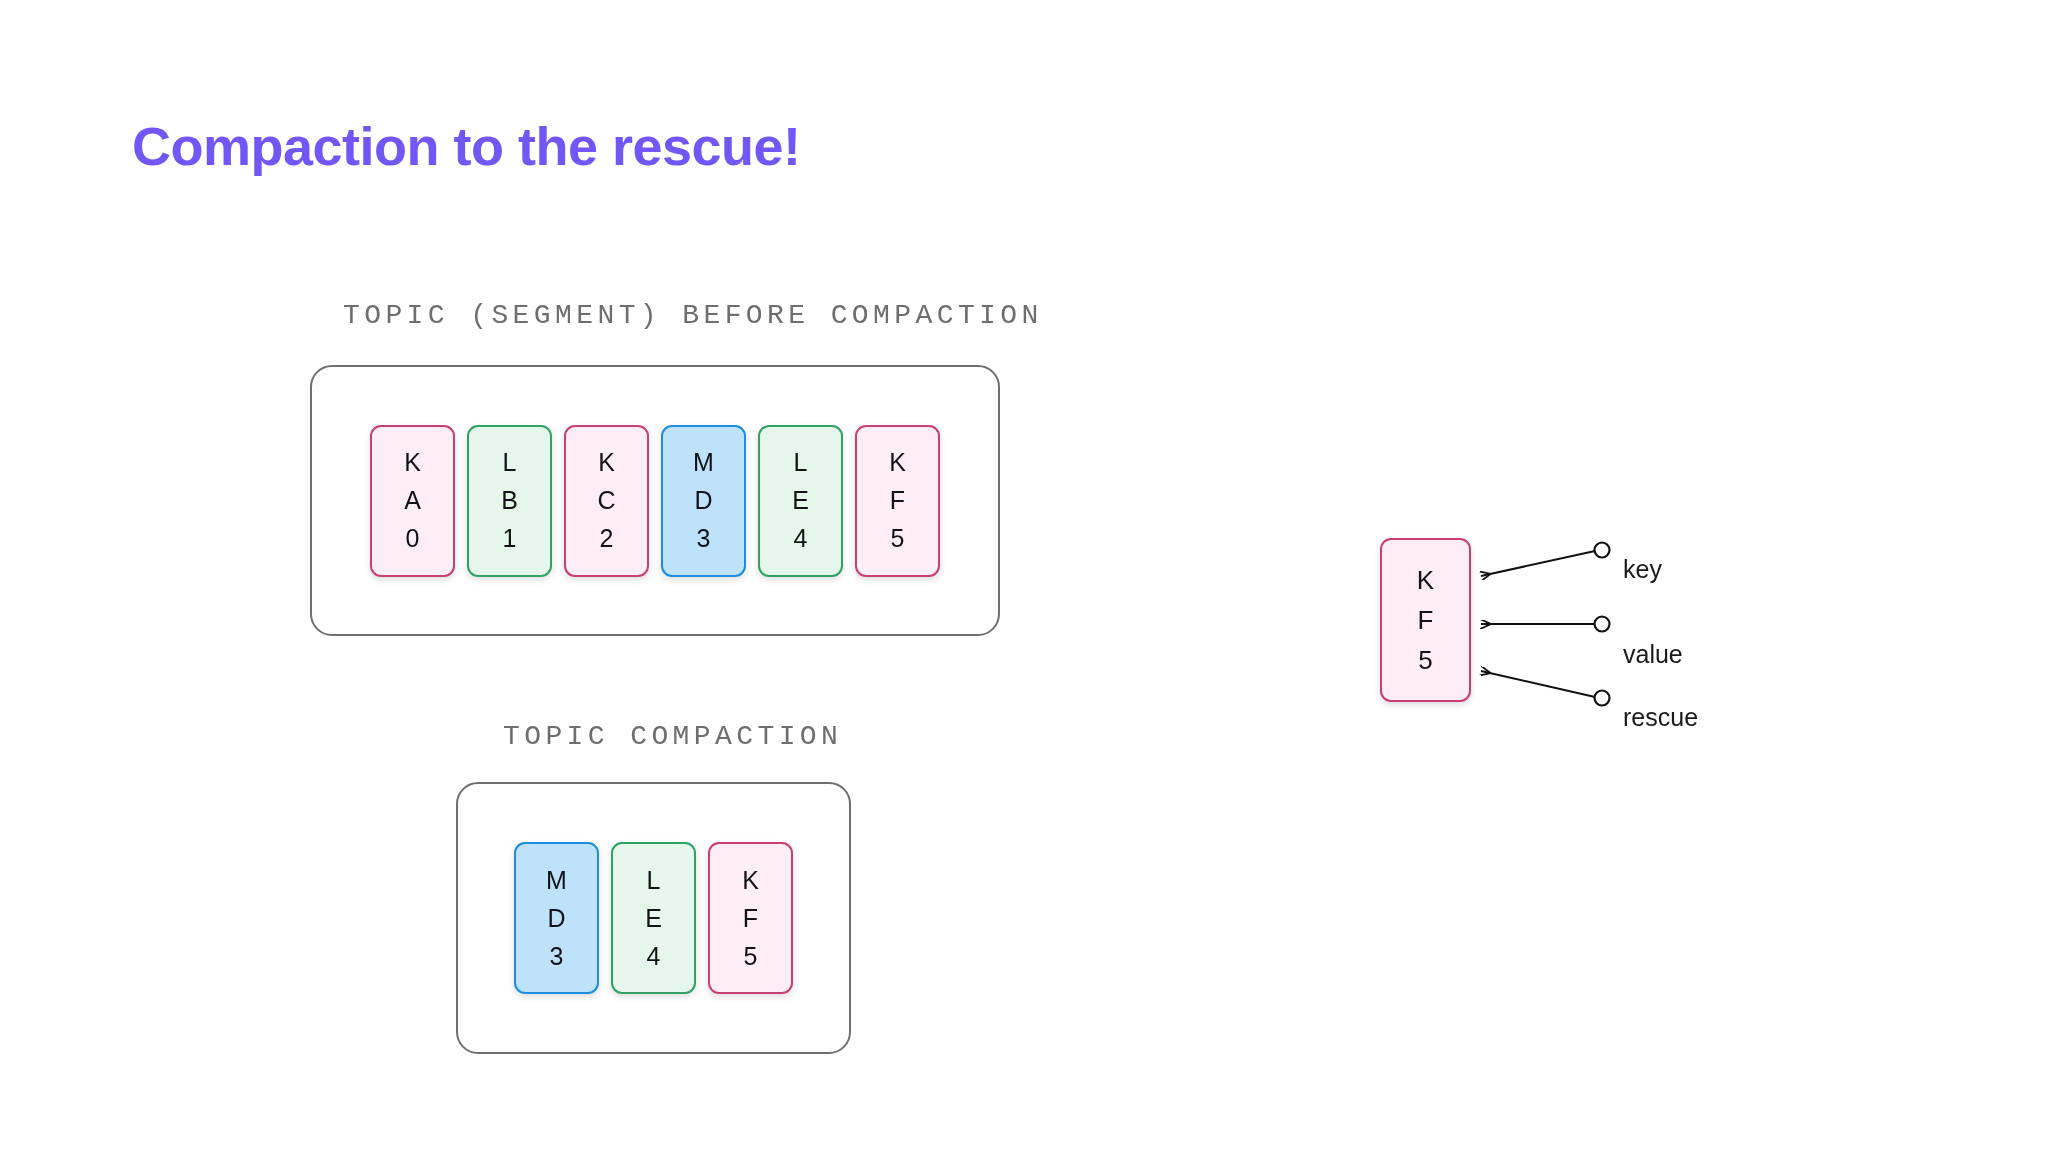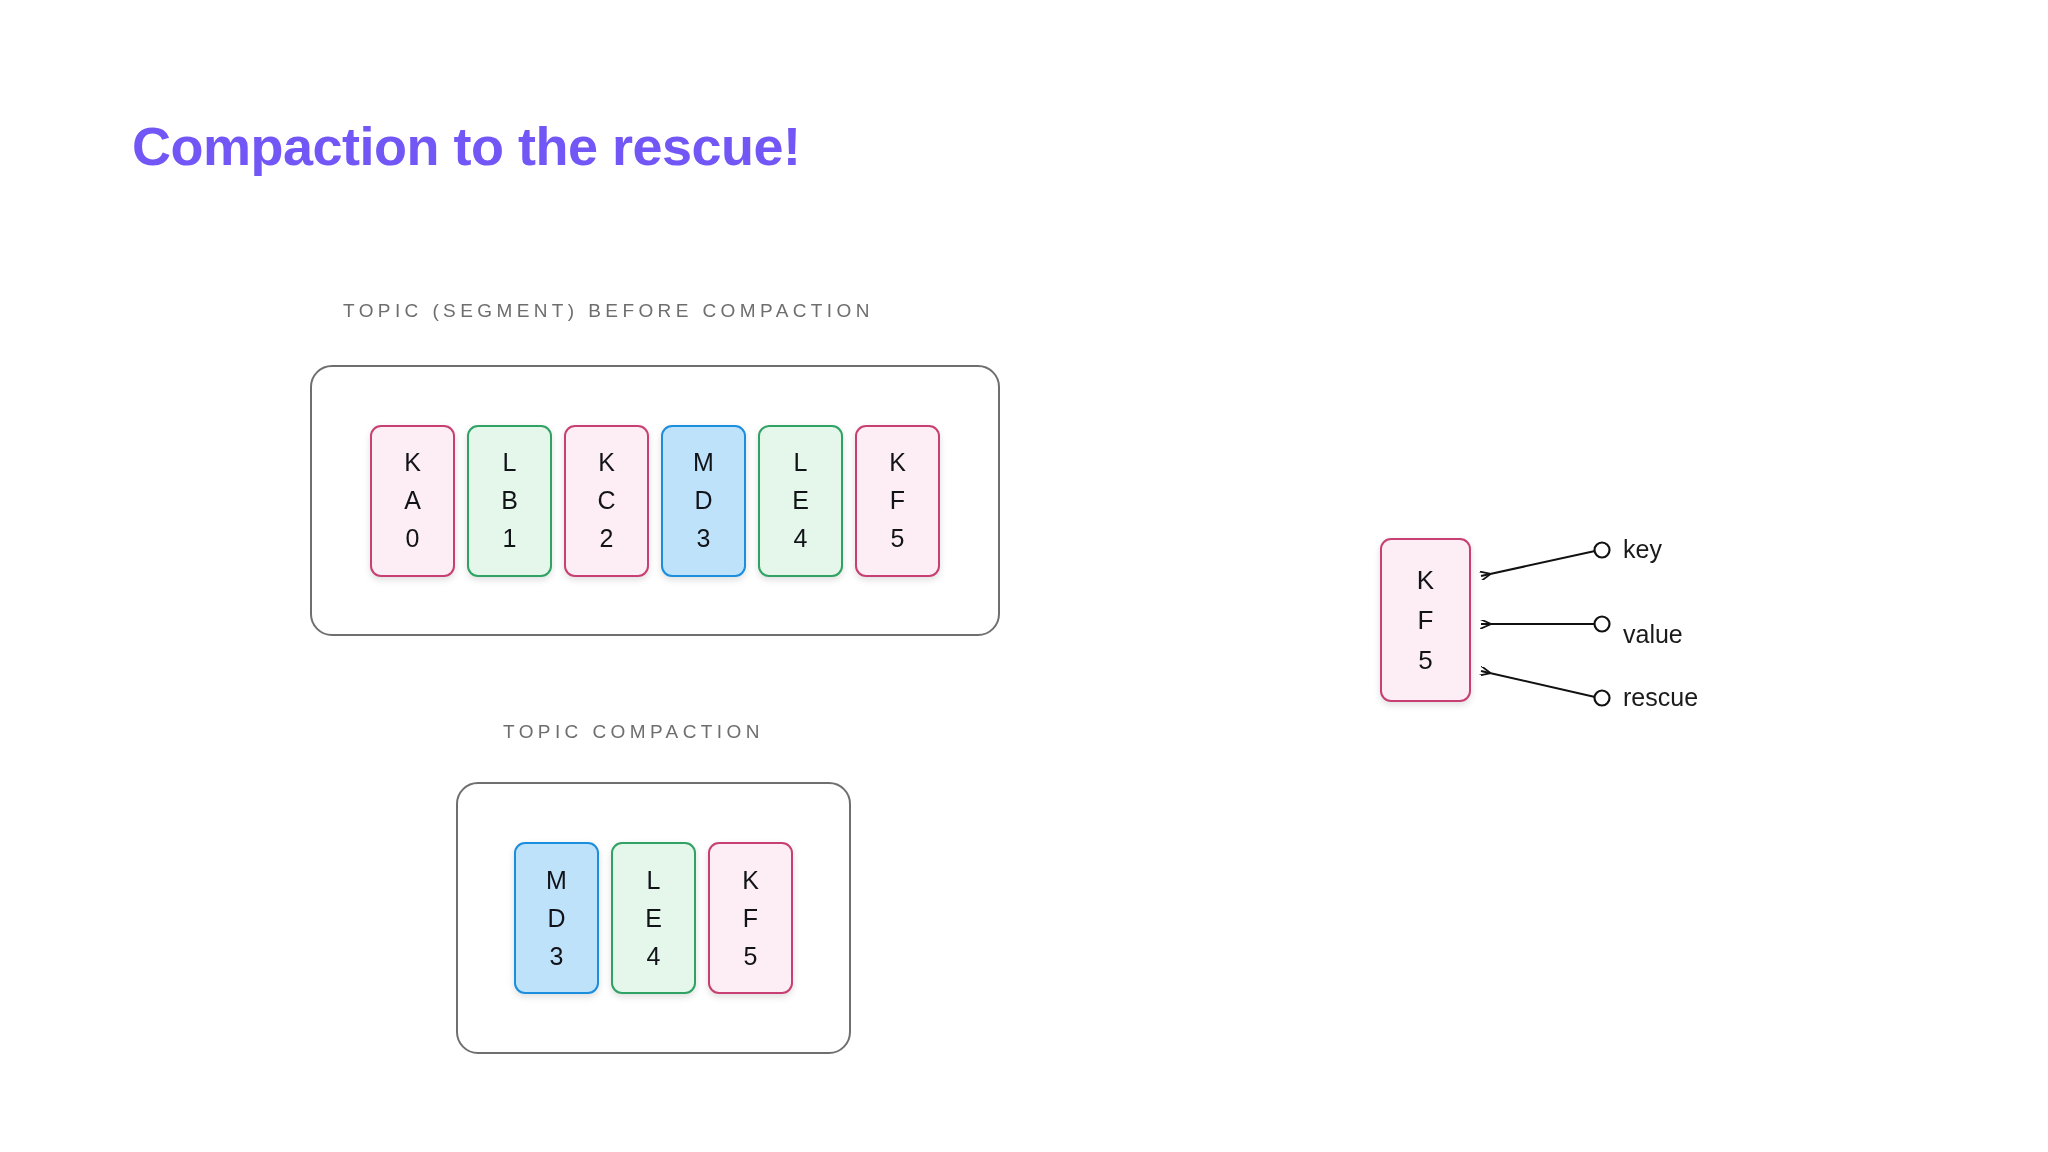--- a/index.html
+++ b/index.html
@@ -26,22 +26,22 @@
     font-weight: bold;
     letter-spacing: -0.5px;
     color: #7357f6;
     white-space: nowrap;
     margin-left: 12px;
   }
 
   
   .section-caption {
     position: absolute;
-    font-family: Liberation Sans, sans-serif;
-    font-size: 19px;
+    font-family: Liberation Mono, monospace;
+    font-size: 28px;
     letter-spacing: 4.4px;
     color: #6e6e6e;
     white-space: nowrap;
   }
   #caption-before { left: 343px; top: 300px; }
   #caption-after  { left: 503px; top: 721px; }
 
   
   .segment-box {
     position: absolute;
@@ -127,20 +127,21 @@
     height: 180px;
     overflow: visible;
   }
   .legend-label {
     position: absolute;
     font-family: "Liberation Sans", sans-serif;
     font-size: 25px;
     color: #1a1a1a;
     white-space: nowrap;
     line-height: 1;
+    margin-top: 20px;
   }
   #legend-label-key    { left: 243px; top: -1px; }
   #legend-label-value  { left: 243px; top: 84px;  }
   #legend-label-offset { left: 243px; top: 147px; }
 </style>
 </head>
 <body>
 
 <div class="slide-title">Compaction to the rescue!</div>
 

